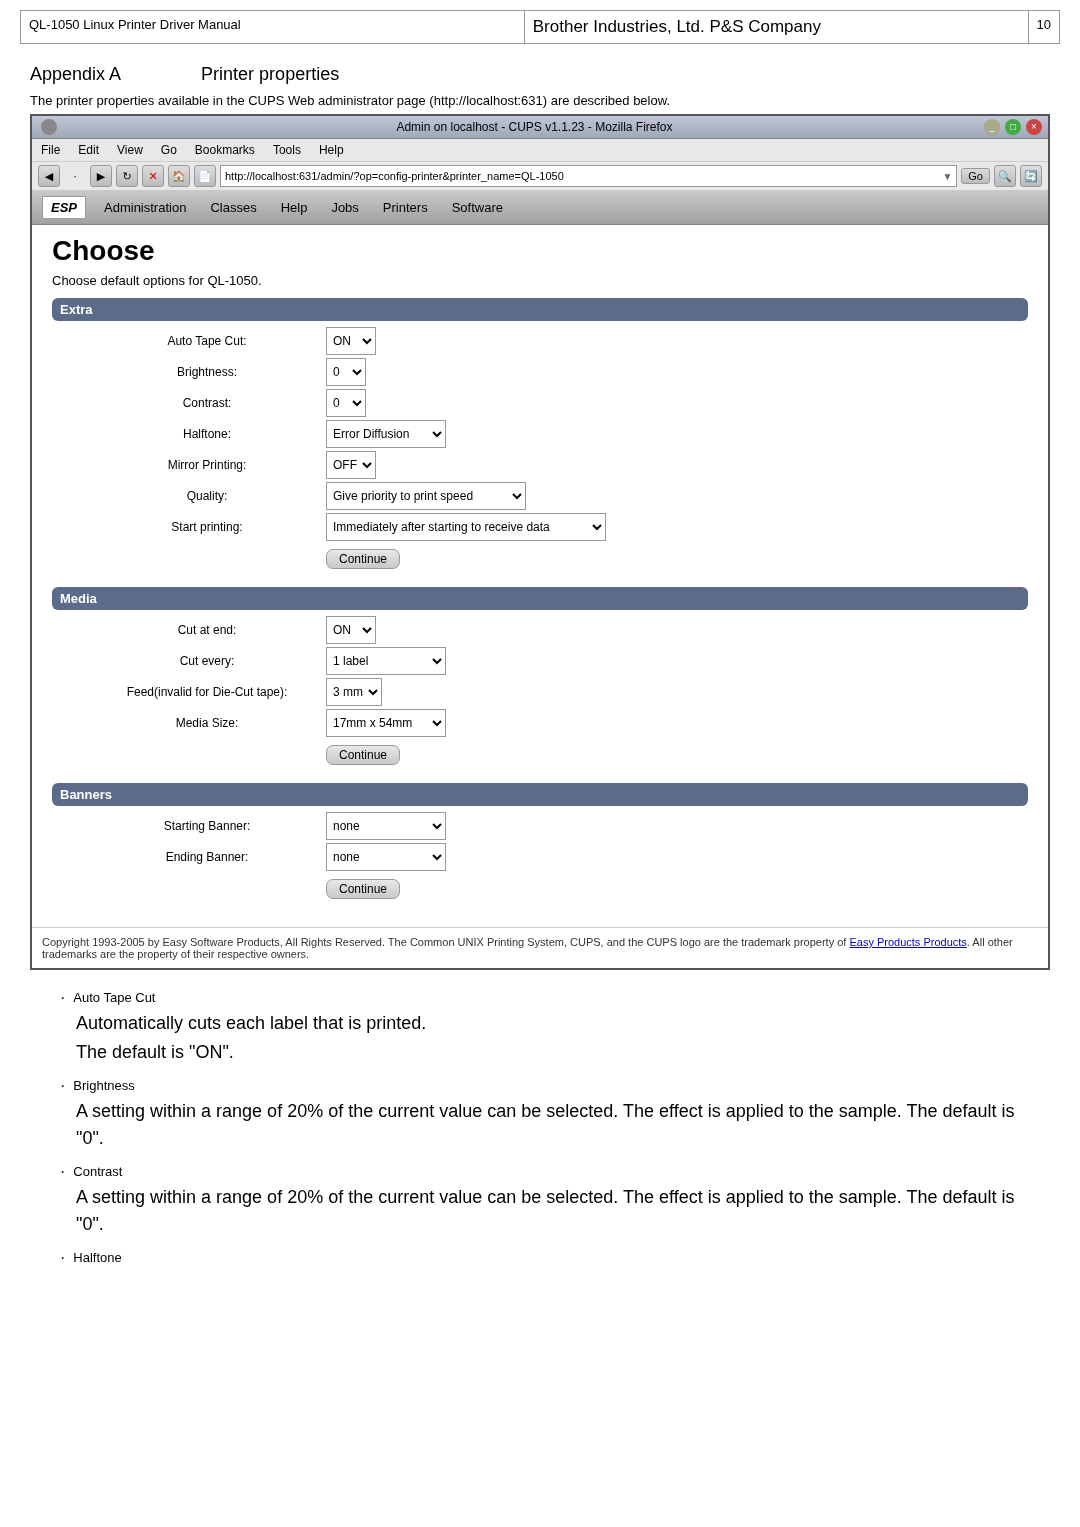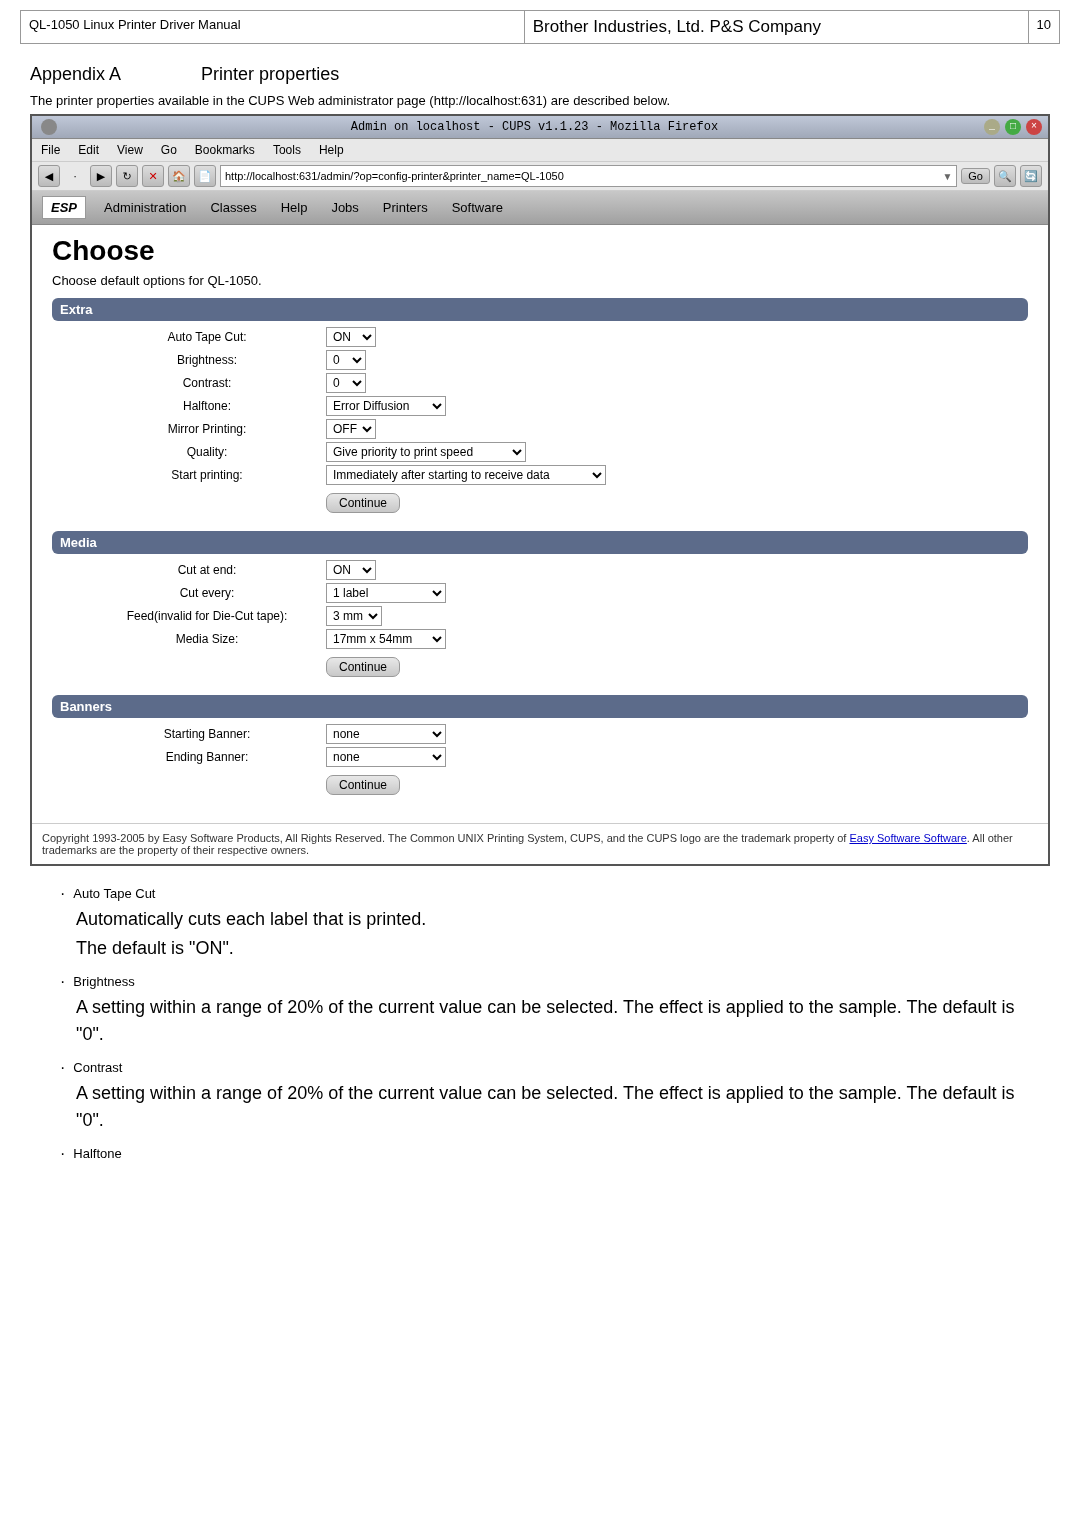--- a/index.html
+++ b/index.html
@@ -60,21 +60,20 @@
       margin-bottom: 10px;
     }
 
     .browser-titlebar {
       background: linear-gradient(to bottom, #c0c8d8, #a0a8b8);
       padding: 3px 6px;
       display: flex;
       align-items: center;
       justify-content: flex-start;
       border-bottom: 1px solid #888;
-      font-family: Liberation Mono, monospace;
     }
     .browser-titlebar-text {
       font-size: 12px;
       color: #000;
       flex: 1;
       text-align: center;
     }
     .browser-titlebar-icon {
       width: 16px;
       height: 16px;
@@ -237,21 +236,21 @@
       font-size: 12px;
       flex-shrink: 0;
     }
     .form-control {
       display: flex;
       align-items: center;
       gap: 4px;
     }
     .form-select {
       font-size: 12px;
-      height: 20px;
+      height: 28px;
       border: 1px solid #999;
       background: #fff;
       padding: 0 2px;
       min-width: 40px;
     }
     .form-select-wide {
       min-width: 200px;
     }
     .form-select-medium {
       min-width: 120px;
@@ -534,21 +533,21 @@
 
           <div style="margin-left: 274px; margin-top: 4px; margin-bottom: 8px;">
             <button class="continue-btn" style="margin-left:0;">Continue</button>
           </div>
         </div>
 
       </div>
 
       <div class="cups-footer">
         Copyright 1993-2005 by Easy Software Products, All Rights Reserved. The Common UNIX Printing System, CUPS, and the
-        CUPS logo are the trademark property of <a href="#">Easy Software Software</a>. All other trademarks are the property of their respective owners.
+        CUPS logo are the trademark property of <a href="#">Easy Products Products</a>. All other trademarks are the property of their respective owners.
       </div>
 
     </div>
   </div>
 
   <div class="bullet-section">
 
     <div class="bullet-item">
       <div class="bullet-item-title">
         <span class="bullet-dot">·</span>

